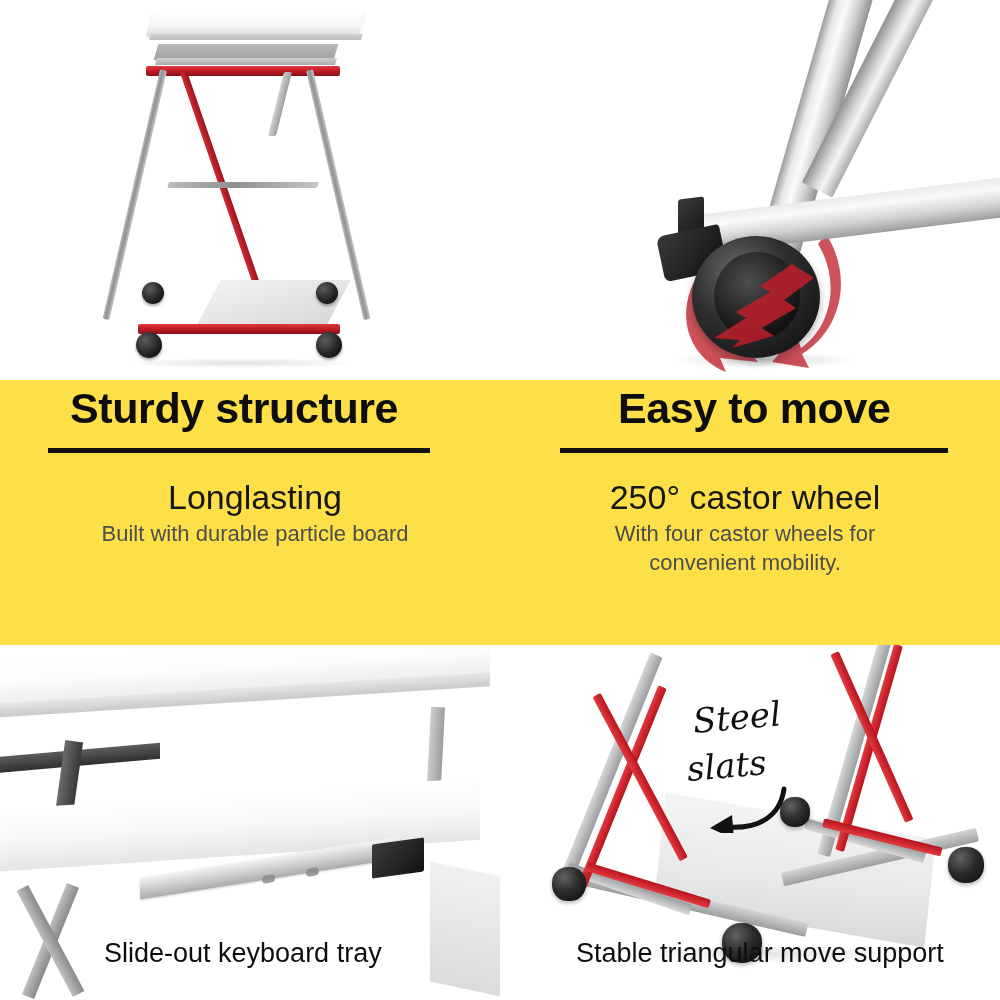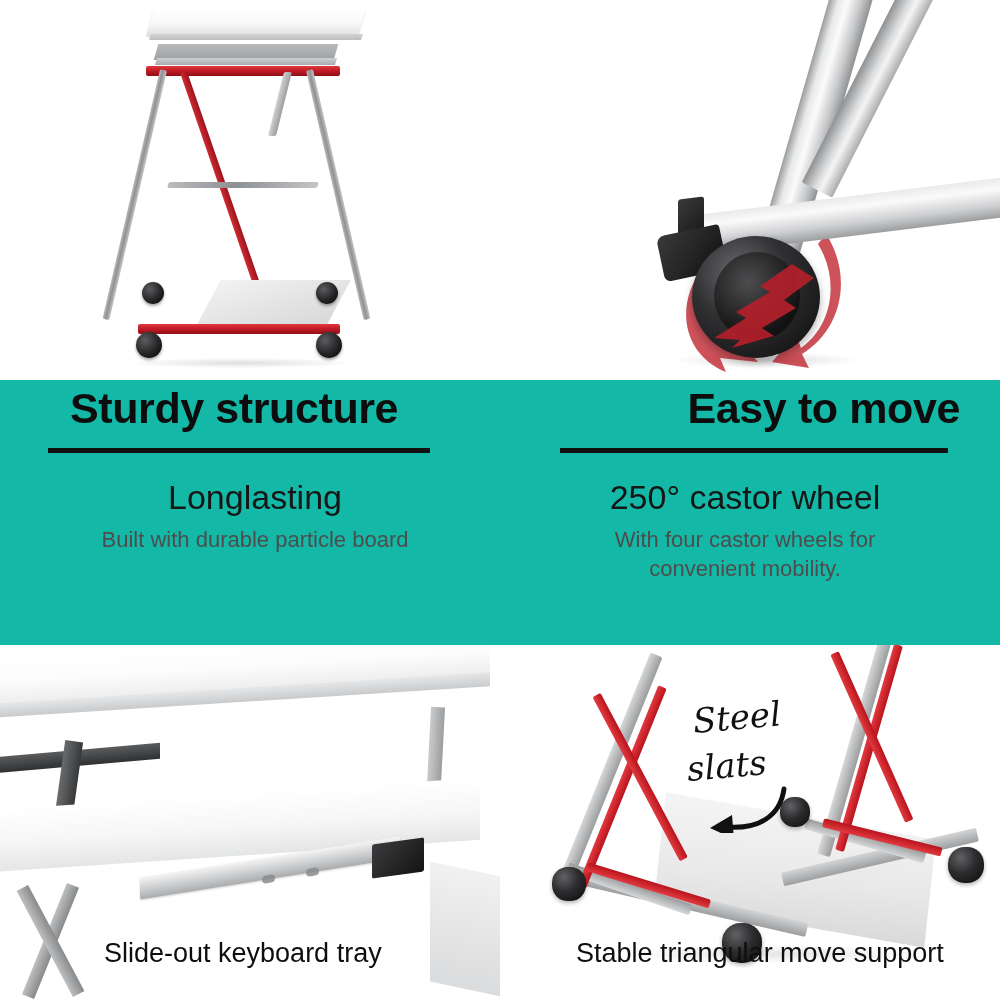--- a/index.html
+++ b/index.html
@@ -1,21 +1,21 @@
 <!DOCTYPE html>
 <html><head>
 <meta charset="utf-8">
 <style>
   html,body{margin:0;padding:0;}
   body{
     width:1000px;height:1000px;overflow:hidden;background:#ffffff;
     font-family:"Liberation Sans","DejaVu Sans",sans-serif;
     -webkit-font-smoothing:antialiased;
   }
-  .page{position:relative;width:1000px;height:1000px;background:#14b8a6;}
+  .page{position:relative;width:1000px;height:1000px;background:#fde047;}
 
   
   .photo{position:absolute;overflow:hidden;background:#ffffff;}
 
   
   #panel-desk{left:0;top:0;width:500px;height:380px;}
   .desk{position:absolute;left:120px;top:6px;width:260px;height:360px;}
   .desk .top-board{
     position:absolute;left:30px;top:4px;width:212px;height:26px;
     background:linear-gradient(180deg,#ffffff 0%,#f7f7f8 55%,#dededf 100%);
@@ -131,31 +131,31 @@
 
   
   .textcol{position:absolute;top:386px;width:430px;}
   #text-left{left:40px;}
   #text-right{left:530px;}
   .feat-title{
     font-size:43px;font-weight:bold;color:#0d0d0d;letter-spacing:-0.4px;
     line-height:1.05;margin:0;white-space:nowrap;
   }
   #text-left .feat-title{text-align:left;padding-left:30px;}
-  #text-right .feat-title{text-align:right;padding-left:88px;}
+  #text-right .feat-title{text-align:left;padding-left:88px;}
   .rule{height:5px;background:#111;margin-top:17px;}
   #text-left .rule{width:382px;margin-left:8px;}
   #text-right .rule{width:388px;margin-left:30px;}
   .feat-sub{
     text-align:center;font-size:34px;font-weight:400;color:#161616;
     margin-top:24px;line-height:1.2;
   }
   .feat-body{
     text-align:center;font-size:22px;font-weight:300;color:#4d4d4d;
-    margin-top:7px;line-height:1.33;
+    margin-top:1px;line-height:1.33;
   }
   .feat-body span{display:block;}
 
   
   #panel-tray{left:0;top:645px;width:500px;height:355px;}
   .tray .desktop{
     position:absolute;left:-40px;top:0px;width:530px;height:46px;
     background:linear-gradient(180deg,#ffffff 0%,#fcfcfc 50%,#ededee 100%);
     transform:skewY(-3.6deg);
   }

